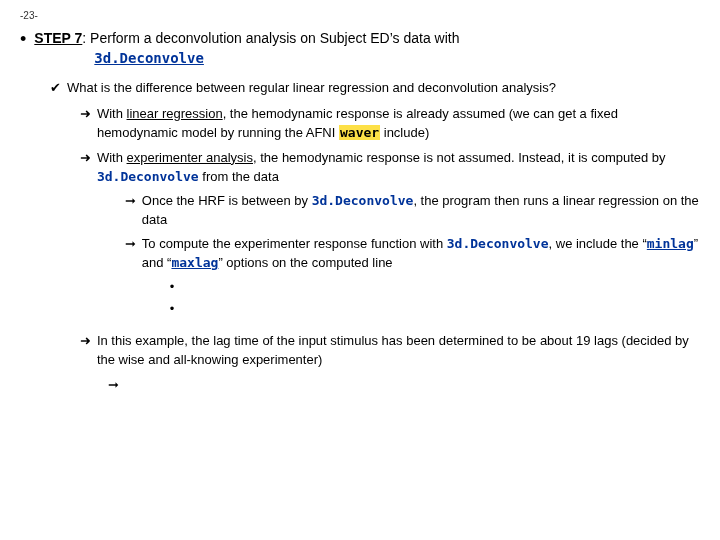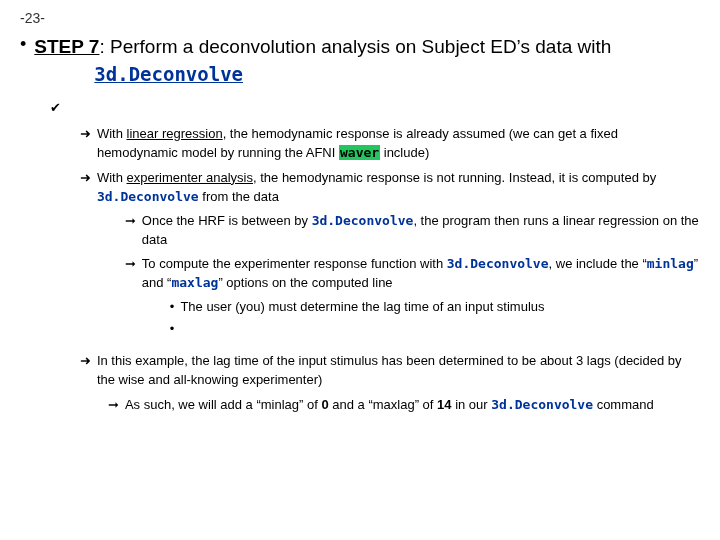--- a/index.html
+++ b/index.html
@@ -6,58 +6,58 @@
     body {
       background: #fff;
       font-family: Arial, sans-serif;
       font-size: 13px;
       color: #000;
       width: 720px;
       min-height: 540px;
       padding: 10px 20px;
     }
     .page-num {
-      font-size: 14px;
+      font-size: 10px;
       color: #333;
       margin-bottom: 8px;
     }
     .main-bullet {
       display: flex;
       align-items: flex-start;
       gap: 8px;
       margin-bottom: 10px;
     }
     .bullet-dot {
       font-size: 18px;
       line-height: 1.2;
       flex-shrink: 0;
     }
     .step-heading {
-      font-size: 19px;
+      font-size: 14px;
       line-height: 1.4;
     }
     .step-label {
       font-weight: bold;
       text-decoration: underline;
     }
     .cmd {
       font-family: monospace;
       font-weight: bold;
       color: #003399;
     }
     .cmd-underline {
       font-family: monospace;
       font-weight: bold;
       color: #003399;
       text-decoration: underline;
     }
     .cmd-highlight {
       font-family: monospace;
       font-weight: bold;
-      background-color: #22c55e;
+      background-color: #fde047;
       color: #000;
       padding: 0 1px;
     }
     .underline { text-decoration: underline; }
 
     .level1 {
       margin-left: 30px;
       margin-top: 6px;
     }
     .level1-item {
@@ -124,76 +124,73 @@
     <span class="step-label">STEP 7</span><span>: Perform a deconvolution analysis on Subject ED’s data with</span><br>
     <span style="margin-left: 60px;">
       <span class="cmd-underline">3d.Deconvolve</span>
     </span>
   </div>
 </div>
 
 <div class="level1">
   <div class="level1-item">
     <span class="arrow1">✔</span>
+    <div class="content">What is the difference between regular linear regression and deconvolution analysis?</div>
   </div>
 
   <div class="level2">
 
     <div class="level2-item">
       <span class="arrow2">➜</span>
       <div class="content">
         <span>With </span><span class="underline">linear regression</span><span>, the hemodynamic response is already assumed (we can get a fixed hemodynamic model by running the AFNI </span><span class="cmd-highlight">waver</span><span> include)</span>
       </div>
     </div>
 
     <div class="level2-item">
       <span class="arrow2">➜</span>
       <div class="content">
-        <span>With </span><span class="underline">experimenter analysis</span><span>, the hemodynamic response is not running. Instead, it is computed by </span><span class="cmd">3d.Deconvolve</span><span> from the data</span>
+        <span>With </span><span class="underline">experimenter analysis</span><span>, the hemodynamic response is not assumed. Instead, it is computed by </span><span class="cmd">3d.Deconvolve</span><span> from the data</span>
 
         
         <div class="level3">
 
           <div class="level3-item">
             <span class="arrow2">➞</span>
             <div class="content">
               <span>Once the HRF is between by </span><span class="cmd">3d.Deconvolve</span><span>, the program then runs a linear regression on the data</span>
             </div>
           </div>
 
           <div class="level3-item">
             <span class="arrow2">➞</span>
             <div class="content">
-              <span>To compute the experimenter response function with </span><span class="cmd">3d.Deconvolve</span><span>, we include the “</span><span class="cmd" style="">minlag</span><span>” and “</span><span class="cmd" style="">maxlag</span><span>” options on the computed line</span>
+              <span>To compute the experimenter response function with </span><span class="cmd">3d.Deconvolve</span><span>, we include the “</span><span class="cmd" style="text-decoration:underline;">minlag</span><span>” and “</span><span class="cmd" style="text-decoration:underline;">maxlag</span><span>” options on the computed line</span>
 
               
               <div class="level4">
                 <div class="level4-item">
                   <span class="sub-bullet">•</span>
-                  <div class="content">The user (you) must determine the lag time of an input stimulus</div>
                 </div>
                 <div class="level4-item">
                   <span class="sub-bullet">•</span>
                 </div>
               </div>
             </div>
           </div>
 
         </div>
       </div>
     </div>
 
     <div class="level2-item">
       <span class="arrow2">➜</span>
-      <div class="content">In this example, the lag time of the input stimulus has been determined to be about 3 lags (decided by the wise and all-knowing experimenter)</div>
+      <div class="content">In this example, the lag time of the input stimulus has been determined to be about 19 lags (decided by the wise and all-knowing experimenter)</div>
     </div>
 
     <div class="level3">
       <div class="level3-item">
         <span class="arrow2">➞</span>
-        <div class="content">
-          <span>As such, we will add a “minlag” of </span><span class="bold">0</span><span> and a “maxlag” of </span><span class="bold">14</span><span> in our </span><span class="cmd">3d.Deconvolve</span><span> command</span>
-        </div>
       </div>
     </div>
 
   </div>
 </div>
 
 </body></html>

